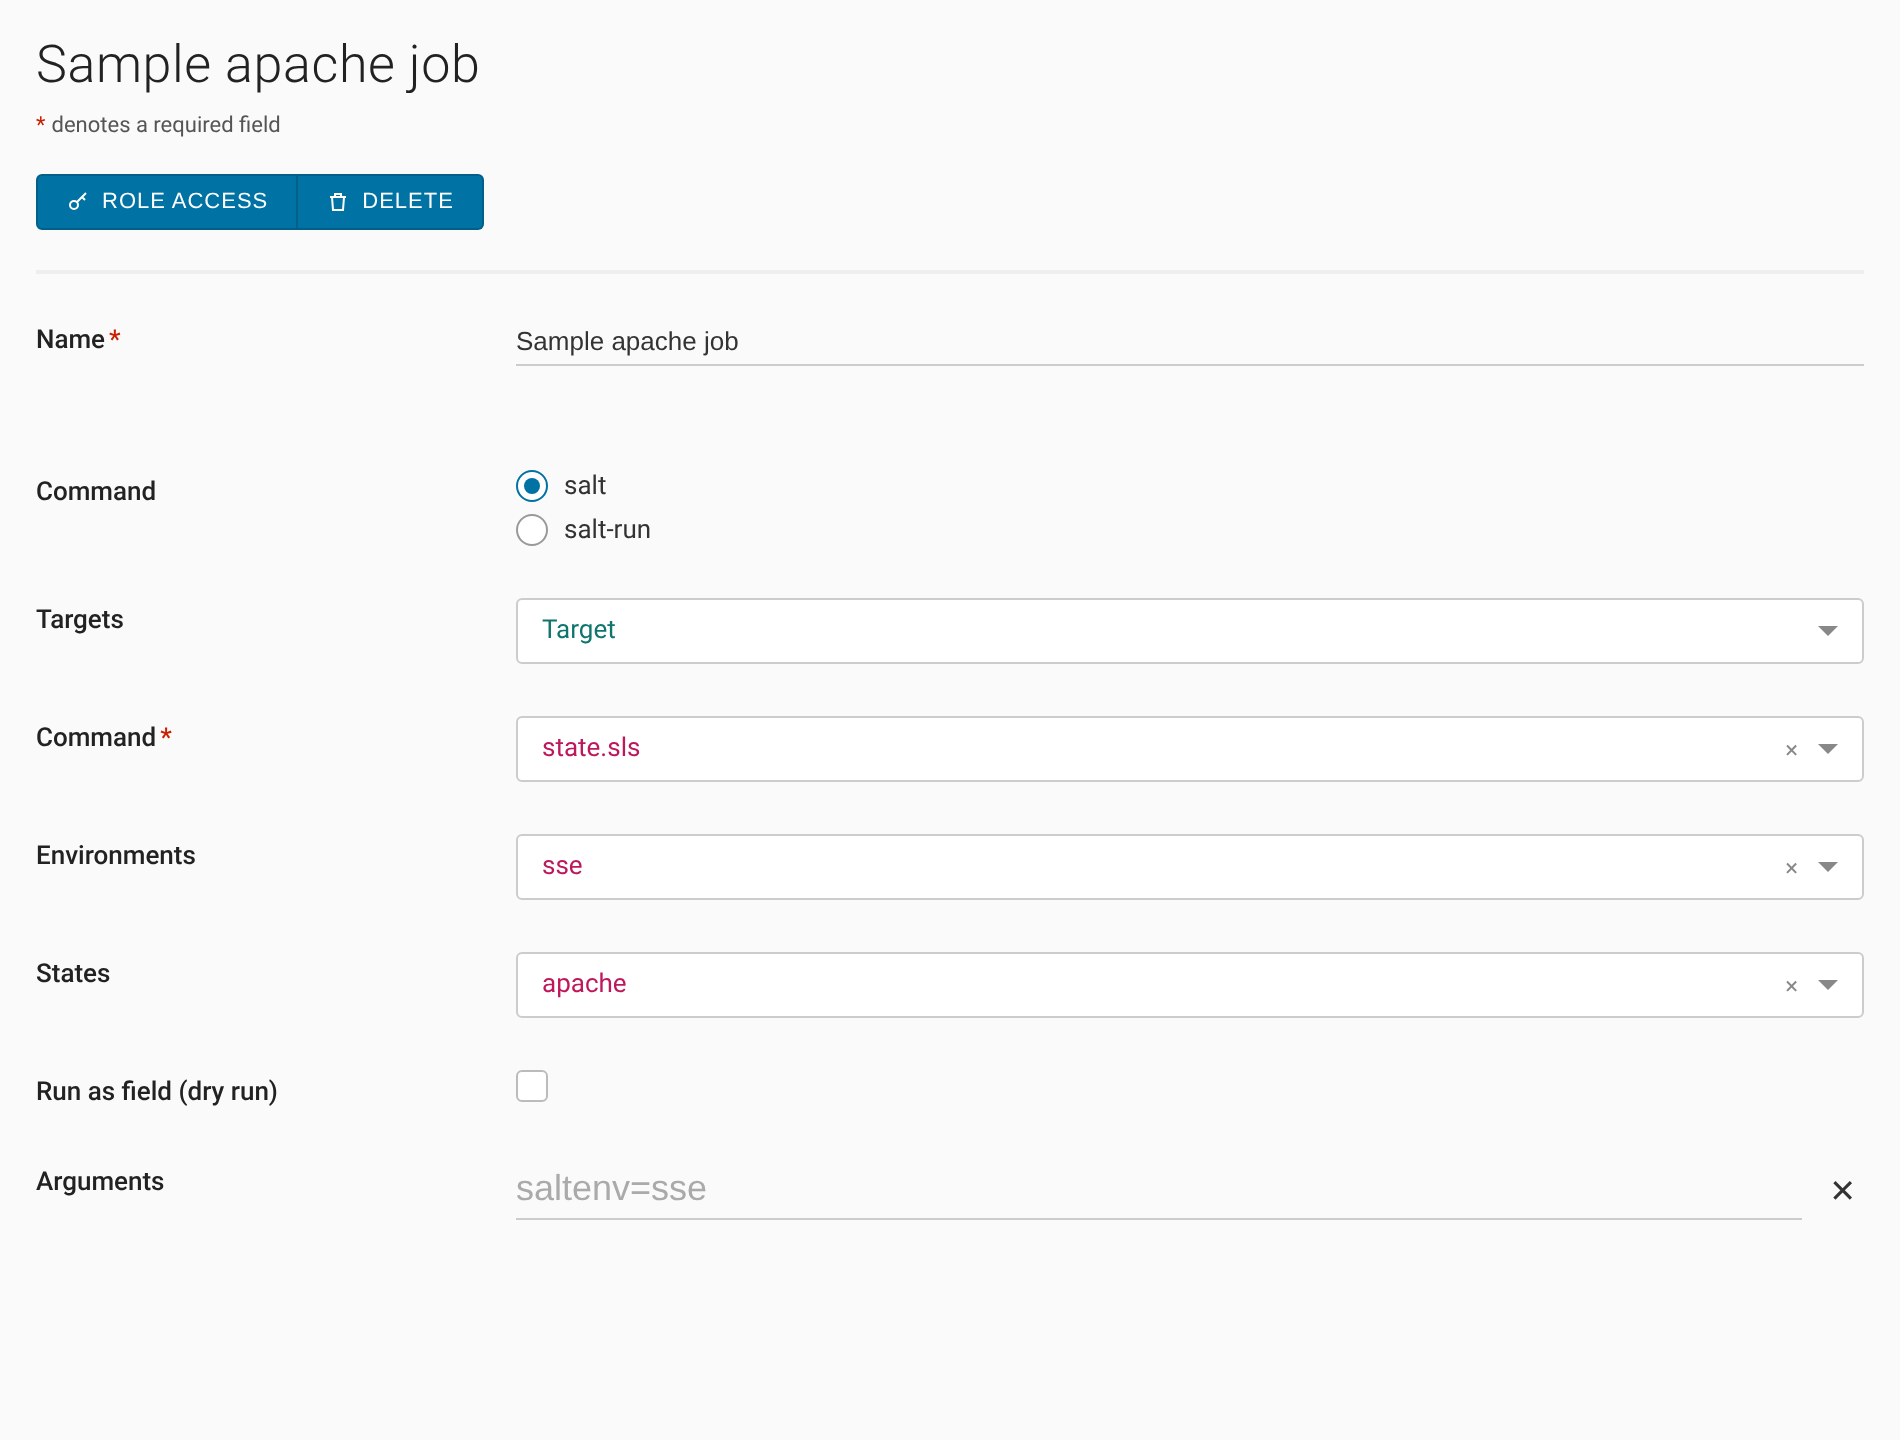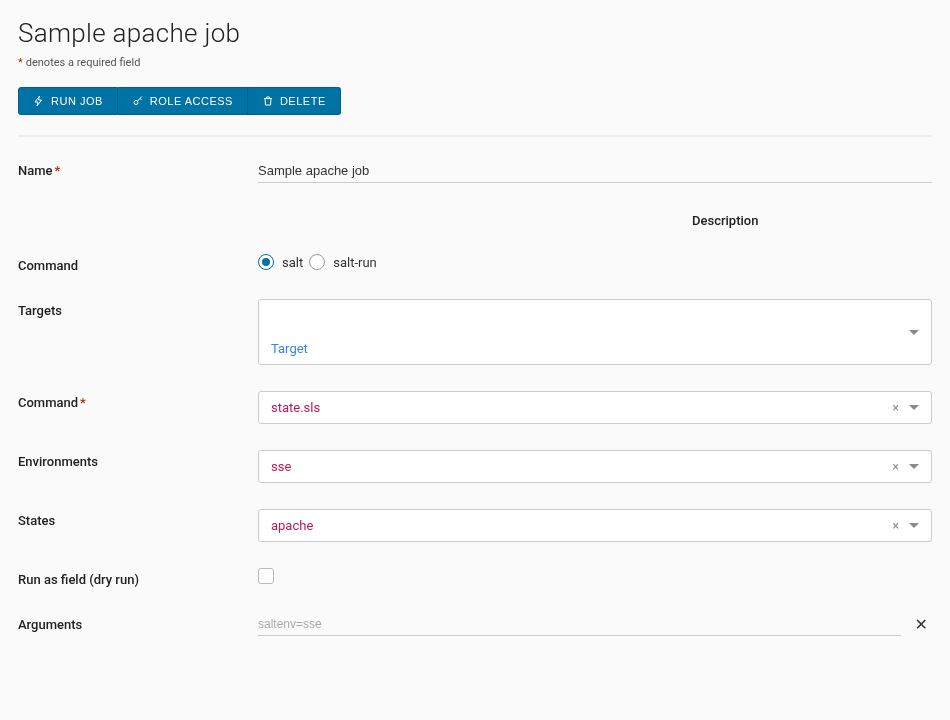--- a/index.html
+++ b/index.html
@@ -67,21 +67,20 @@
       stroke-width: 2;
     }
     .divider {
       border-bottom: 2px solid #eee;
       margin-bottom: 22px;
     }
     .form-row {
       display: flex;
       align-items: flex-start;
       margin-bottom: 26px;
-      justify-content: flex-end;
     }
     .form-label {
       width: 240px;
       font-size: 13px;
       color: #222;
       font-weight: 500;
       padding-top: 4px;
       flex-shrink: 0;
     }
     .form-label .asterisk {
@@ -109,21 +108,21 @@
       padding: 10px 12px;
       background: #fff;
       color: #333;
       resize: both;
       min-height: 64px;
       font-family: inherit;
       outline: none;
     }
     .radio-group {
       display: flex;
-      flex-direction: row;
+      flex-direction: column;
       gap: 6px;
     }
     .radio-item {
       display: flex;
       align-items: center;
       gap: 8px;
       cursor: pointer;
     }
     .radio-circle {
       width: 16px;
@@ -160,22 +159,21 @@
       display: flex;
       align-items: center;
       justify-content: space-between;
       cursor: pointer;
       position: relative;
     }
     .select-value {
       color: #be185d;
     }
     .select-value.placeholder {
-      color: #3b82f6;
-      margin-top: 33px;
+      color: #0f766e;
     }
     .select-actions {
       display: flex;
       align-items: center;
       gap: 10px;
     }
     .clear-x {
       color: #888;
       font-size: 12px;
       cursor: pointer;
@@ -199,21 +197,21 @@
     .argument-row {
       display: flex;
       align-items: center;
       gap: 10px;
       width: 100%;
     }
     .argument-input {
       flex: 1;
       border: none;
       border-bottom: 1px solid #ccc;
-      font-size: 12px;
+      font-size: 18px;
       padding: 4px 0;
       background: transparent;
       color: #aaa;
       outline: none;
     }
     .remove-x {
       font-size: 16px;
       color: #333;
       cursor: pointer;
       font-weight: 400;
@@ -223,26 +221,20 @@
 </head>
 <body>
 
 <h1 class="page-title">Sample apache job</h1>
 
 <div class="required-note">
   <span class="asterisk">*</span><span>denotes a required field</span>
 </div>
 
 <div class="toolbar">
-  <button class="toolbar-btn">
-    <svg viewBox="0 0 24 24">
-        <path d="M13 2L4 14h6l-2 8 9-12h-6l2-8z"></path>
-      </svg>
-    <span>RUN JOB</span>
-  </button>
   <button class="toolbar-btn">
     <svg viewBox="0 0 24 24">
         <circle cx="8" cy="15" r="4"></circle>
         <path d="M11 12L20 3M16 7l3 3"></path>
       </svg>
     <span>ROLE ACCESS</span>
   </button>
   <button class="toolbar-btn">
     <svg viewBox="0 0 24 24">
         <path d="M4 7h16M9 7V4h6v3M6 7l1 13h10l1-13"></path>
@@ -256,23 +248,20 @@
 <div class="form-row">
   <div class="form-label">
     <span>Name</span><span class="asterisk">*</span>
   </div>
   <div class="form-control">
     <input type="text" class="text-input" value="Sample apache job" style="">
   </div>
 </div>
 
 <div class="form-row">
-  <div class="form-label">
-    <span>Description</span>
-  </div>
 </div>
 
 <div class="form-row">
   <div class="form-label">
     <span>Command</span>
   </div>
   <div class="form-control">
     <div class="radio-group">
       <label class="radio-item">
         <span class="radio-circle checked"></span>

